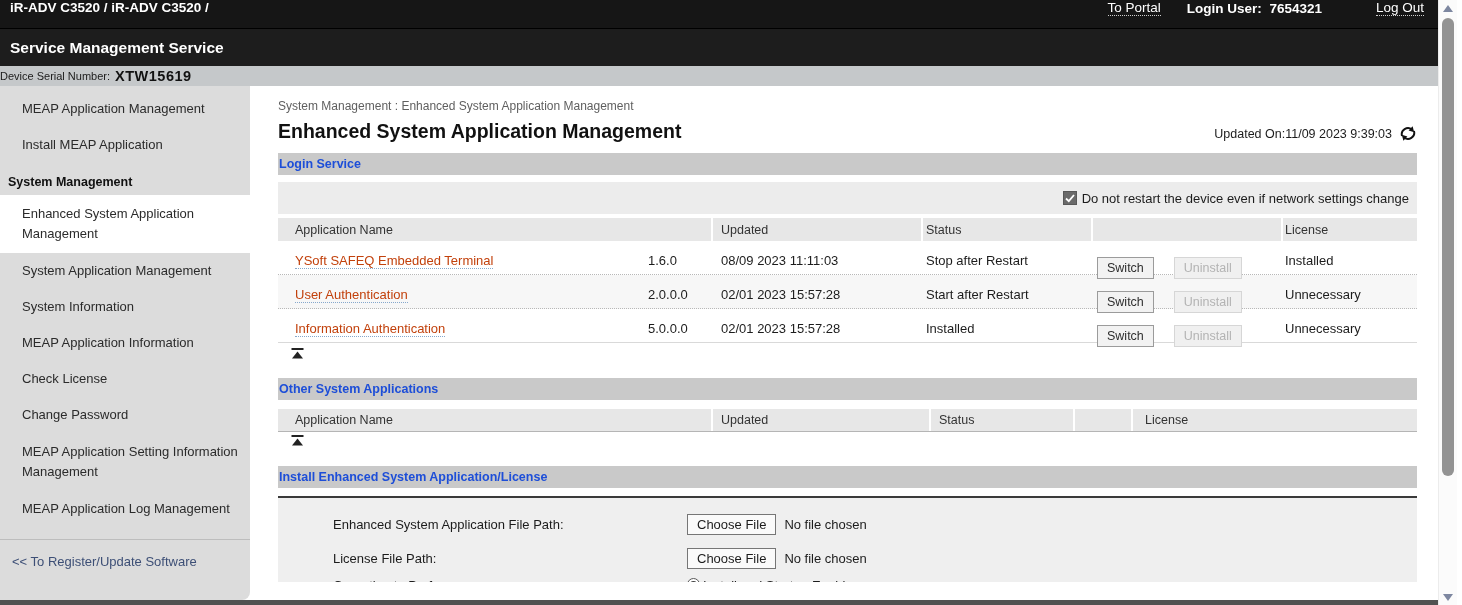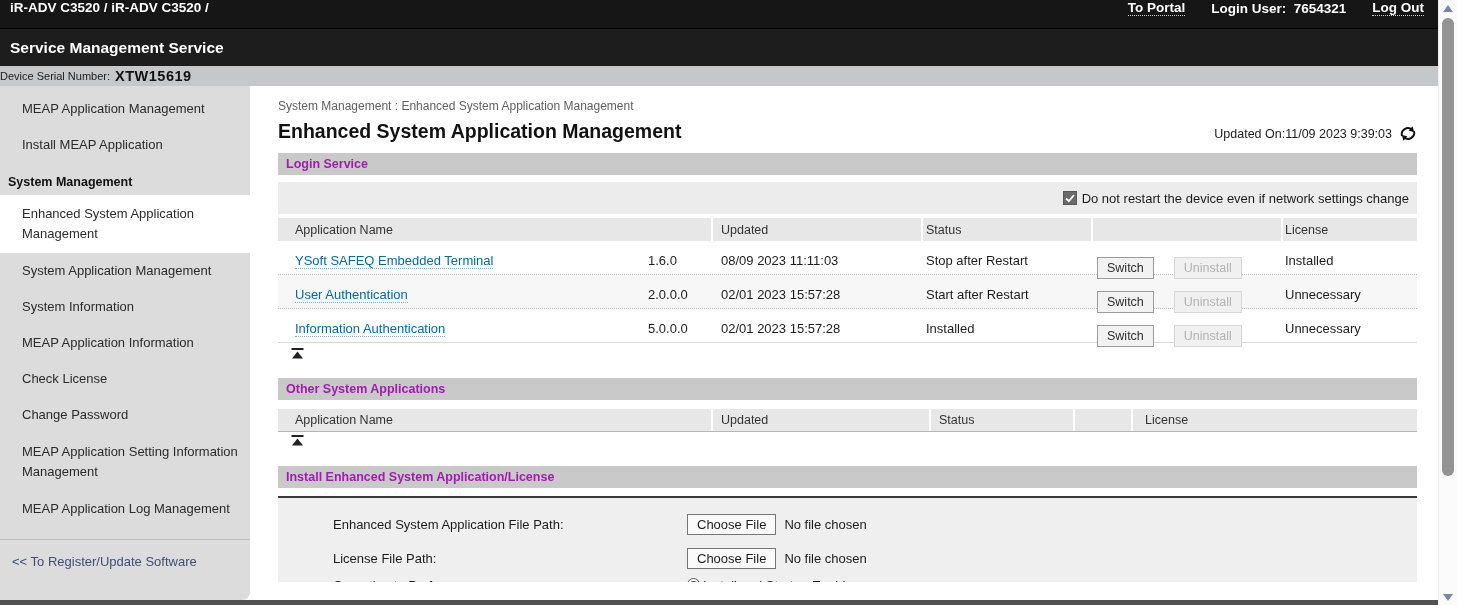--- a/index.html
+++ b/index.html
@@ -5,22 +5,22 @@
   * { margin:0; padding:0; box-sizing:border-box; }
   html,body { width:1462px; height:605px; overflow:hidden; background:#fff;
               font-family:"Liberation Sans", sans-serif; }
   .page { position:relative; width:1462px; height:605px; overflow:hidden; background:#fff; }
 
   
   .titlebar { position:absolute; left:0; top:0; width:1438px; height:28px; background:#161616;
               display:flex; align-items:flex-start; justify-content:space-between; padding:0 14px 0 10px; }
   .titlebar .device { color:#fff; font-weight:bold; font-size:13.5px; }
   .titlebar-right { display:flex; align-items:center; gap:26px; }
-  .toplink { color:#fff; font-weight:bold; font-size:13.5px; text-decoration:none;
-             border-bottom:1px dotted #cfcfcf; cursor:pointer; }
+  .toplink { color:#fff; font-weight:normal; font-size:13.5px; text-decoration:none;
+             border-bottom:1px dotted #cfcfcf; cursor:pointer;margin-left:28px; }
   .loginuser { color:#fff; font-weight:bold; font-size:13.5px; }
   .appbar { position:absolute; left:0; top:28px; width:1438px; height:38px; background:#1d1d1d;
             border-top:1px solid #000; display:flex; align-items:center; padding-left:10px; }
   .appbar .apptitle { color:#fff; font-weight:bold; font-size:15.5px; }
   .serialbar { position:absolute; left:0; top:66px; width:1438px; height:20px; background:#c5c8ca;
                display:flex; align-items:center; }
   .serialbar .sl { font-size:11px; color:#1c1c1c; }
   .serialbar .sv { font-size:14.5px; font-weight:bold; color:#111; margin-left:5px; letter-spacing:0.5px; }
 
   
@@ -36,21 +36,21 @@
   
   .main { position:absolute; left:251px; top:86px; width:1187px; height:514px; background:#fff; }
   .content { margin-left:27px; width:1139px; }
   .breadcrumb { margin-top:13px; font-size:12px; color:#5f5f5f; }
   .title-row { display:flex; justify-content:space-between; align-items:flex-end; margin-top:7px; }
   .page-title { font-size:19.5px; font-weight:bold; color:#111; }
   .updated { display:flex; align-items:center; gap:7px; font-size:12.5px; color:#1c1c1c; padding-bottom:2px; }
   .refresh-btn { cursor:pointer; display:inline-flex; }
 
   .section-bar { margin-top:10px; background:#c9c9c9; height:22px; display:flex; align-items:center;
-                 padding-left:8px; font-size:12.5px; font-weight:bold; color:#a21caf; }
+                 padding-left:1px; font-size:12.5px; font-weight:bold; color:#1d4ed8; }
   .checkbox-row { margin-top:7px; background:#ececec; height:32px; display:flex; align-items:center;
                   justify-content:flex-end; padding-right:8px; gap:5px; font-size:13px; color:#1c1c1c; }
   .cb { width:14px; height:14px; background:#6a6a6a; border:1px solid #585858; display:inline-flex;
         align-items:center; justify-content:center; cursor:pointer; }
   .cb svg { display:block; }
 
   
   .t1-header { margin-top:4px; display:grid; grid-template-columns:362px 73px 210px 170px 190px 1fr;
                background:#e7e7e7; height:23px; font-size:12.5px; color:#333; }
   .t1-header > div { display:flex; align-items:center; border-right:2px solid #fff; }
@@ -62,21 +62,21 @@
   .t1-row { display:grid; grid-template-columns:362px 73px 210px 170px 190px 1fr; height:34px;
             align-items:center; font-size:13px; color:#1c1c1c; border-bottom:1px dotted #b8b8b8; }
   .t1-row.alt { background:#f7f7f7; }
   .t1-row.last { border-bottom:1px solid #d9d9d9; }
   .c-name { padding-left:17px; }
   .c-ver { padding-left:8px; }
   .c-upd { padding-left:8px; }
   .c-status { padding-left:3px; }
   .c-btns { padding-left:4px; display:flex; gap:20px;margin-top:16px; }
   .c-lic { padding-left:2px; }
-  .applink { color:#0369a1; border-bottom:1px dotted #86a8cc; cursor:pointer; }
+  .applink { color:#c2410c; border-bottom:1px dotted #86a8cc; cursor:pointer; }
   .btn { font-family:"Liberation Sans", sans-serif; font-size:12.5px; padding:3px 9px; cursor:pointer;
          background:#f2f2f2; border:1px solid #9b9b9b; color:#2e2e2e; }
   .btn.disabled { background:#f0f0f0; border:1px solid #d6d6d6; color:#b3b3b3; cursor:default; }
   .collapse { margin-top:5px; margin-left:13px; cursor:pointer; display:inline-flex; }
 
   
   .gap14 { margin-top:14px; }
   .t2-header { margin-top:9px; display:grid; grid-template-columns:435px 218px 144px 58px 1fr;
                background:#e7e7e7; height:23px; font-size:12.5px; color:#333; border-bottom:1px solid #b5b5b5; }
   .t2-header > div { display:flex; align-items:center; border-right:2px solid #fff; }

